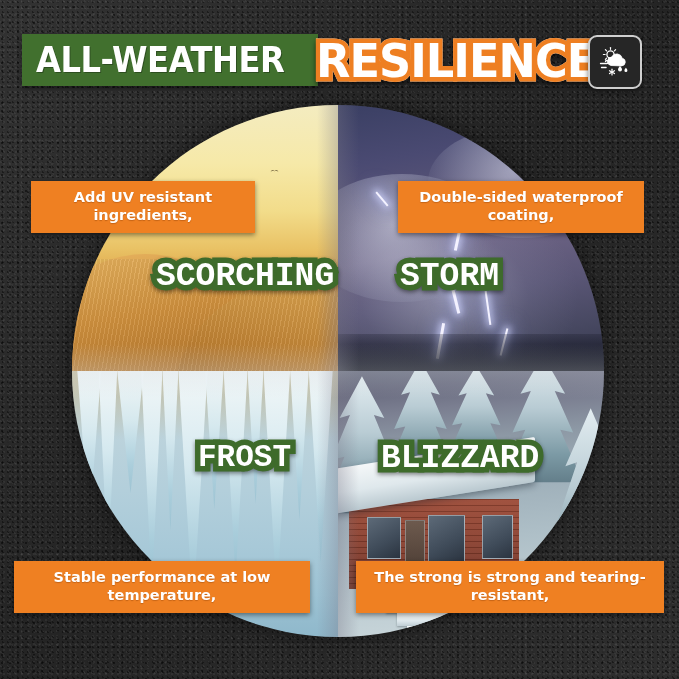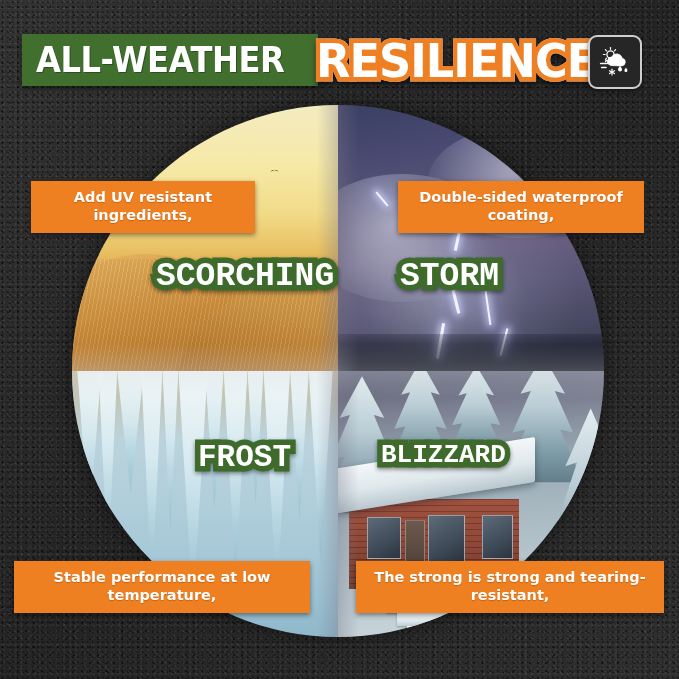--- a/index.html
+++ b/index.html
@@ -281,21 +281,21 @@
     color: #ffffff;
     white-space: nowrap;
     -webkit-text-stroke: 11px #3e6b2b;
     paint-order: stroke fill;
     letter-spacing: 0px;
     filter: drop-shadow(0 2px 2px rgba(0,0,0,0.45));
   }
   #label-scorching { left: 156px; top: 258px; font-size: 33px; }
   #label-storm     { left: 400px; top: 258px; font-size: 33px; }
   #label-frost     { left: 190px; top: 440px; font-size: 31px; margin-left: 8px; }
-  #label-blizzard  { left: 381px; top: 440px; font-size: 26px; }
+  #label-blizzard  { left: 381px; top: 440px; font-size: 33px; }
 </style>
 </head>
 <body>
 
 <div id="poster">
 
   <div id="header">
     <div id="green-banner">
       <span class="txt">ALL-WEATHER</span>
     </div>

